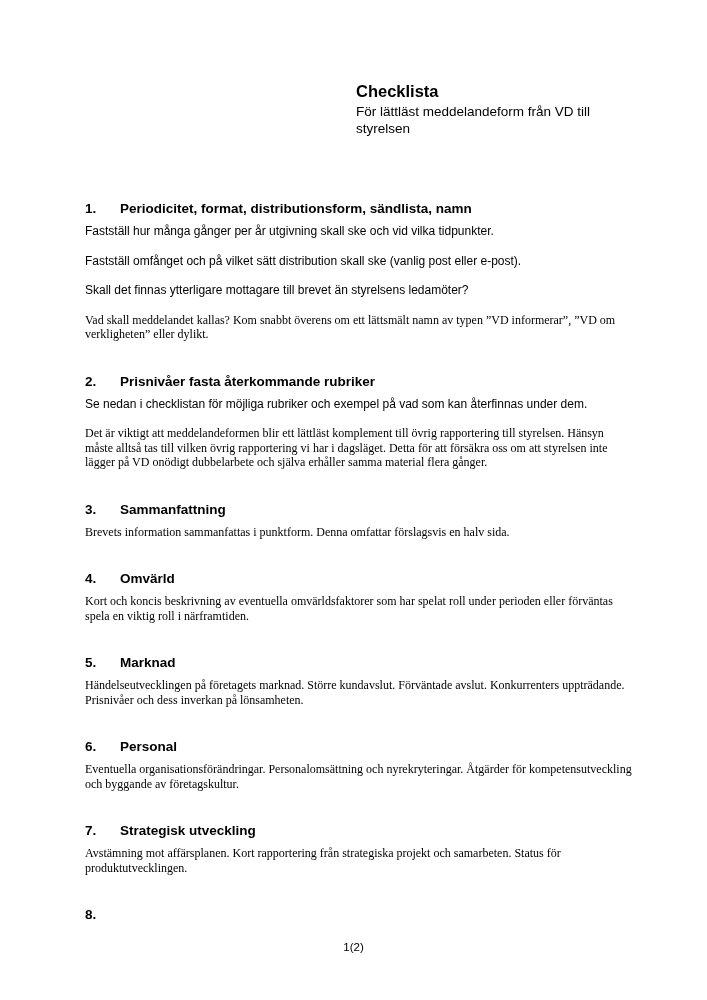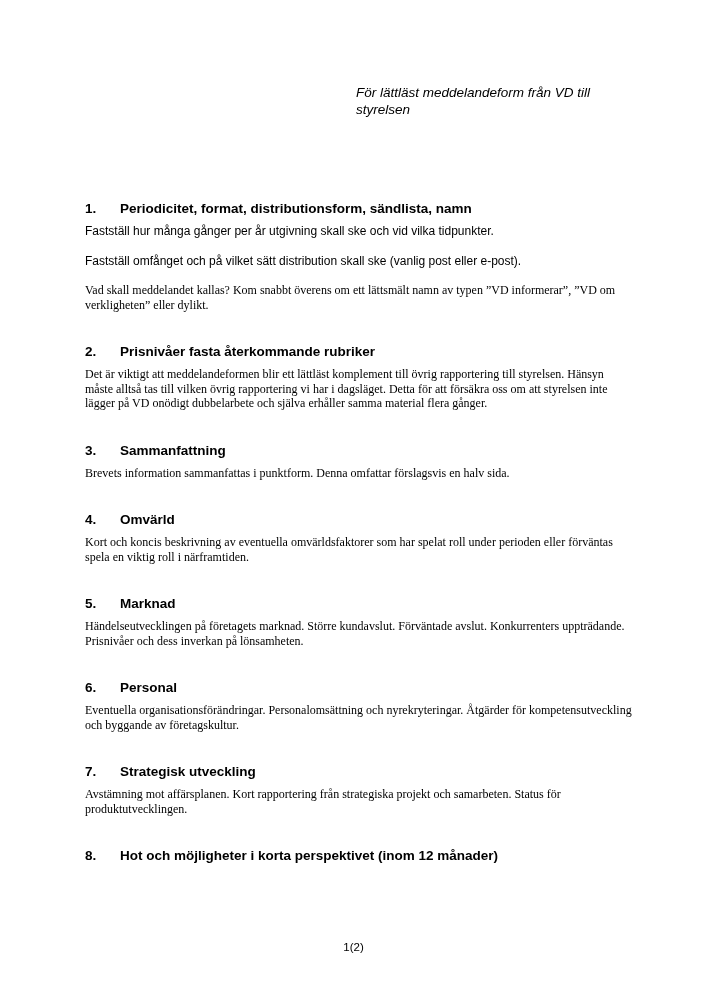--- a/index.html
+++ b/index.html
@@ -25,21 +25,20 @@
   .doc-title {
     font-size: 16.5px;
     font-weight: bold;
     line-height: 19px;
     margin: 0;
   }
   .doc-subtitle {
     font-size: 13.5px;
     line-height: 17px;
     margin: 2px 0 0 0;
-    font-style: italic;
   }
   .content {
     position: absolute;
     left: 85px;
     top: 200px;
     width: 549px;
   }
   .section { margin-top: 31px; }
   .section:first-child { margin-top: 0; }
   .sec-heading {
@@ -67,43 +66,46 @@
     text-align: center;
     font-size: 11.5px;
   }
 </style>
 </head>
 <body>
 
 <div class="page">
 
   <div class="title-block">
+    <h1 class="doc-title">Checklista</h1>
     <p class="doc-subtitle">För lättläst meddelandeform från VD till styrelsen</p>
   </div>
 
   <div class="content">
 
     <div class="section">
       <h2 class="sec-heading">
         <span class="sec-num">1.</span>
         <span class="sec-title">Periodicitet, format, distributionsform, sändlista, namn</span>
       </h2>
       <div class="sec-body">
         <p>Fastställ hur många gånger per år utgivning skall ske och vid vilka tidpunkter.</p>
         <p>Fastställ omfånget och på vilket sätt distribution skall ske (vanlig post eller e-post).</p>
+        <p>Skall det finnas ytterligare mottagare till brevet än styrelsens ledamöter?</p>
         <p>Vad skall meddelandet kallas? Kom snabbt överens om ett lättsmält namn av typen ”VD informerar”, ”VD om verkligheten” eller dylikt.</p>
       </div>
     </div>
 
     <div class="section">
       <h2 class="sec-heading">
         <span class="sec-num">2.</span>
         <span class="sec-title">Prisnivåer fasta återkommande rubriker</span>
       </h2>
       <div class="sec-body">
+        <p>Se nedan i checklistan för möjliga rubriker och exempel på vad som kan återfinnas under dem.</p>
         <p>Det är viktigt att meddelandeformen blir ett lättläst komplement till övrig rapportering till styrelsen. Hänsyn måste alltså tas till vilken övrig rapportering vi har i dagsläget. Detta för att försäkra oss om att styrelsen inte lägger på VD onödigt dubbelarbete och själva erhåller samma material flera gånger.</p>
       </div>
     </div>
 
     <div class="section">
       <h2 class="sec-heading">
         <span class="sec-num">3.</span>
         <span class="sec-title">Sammanfattning</span>
       </h2>
       <div class="sec-body">
@@ -147,21 +149,20 @@
         <span class="sec-title">Strategisk utveckling</span>
       </h2>
       <div class="sec-body">
         <p>Avstämning mot affärsplanen. Kort rapportering från strategiska projekt och samarbeten. Status för produktutvecklingen.</p>
       </div>
     </div>
 
     <div class="section">
       <h2 class="sec-heading">
         <span class="sec-num">8.</span>
-        <span class="sec-title">Hot och möjligheter i korta perspektivet (inom 12 månader)</span>
       </h2>
     </div>
 
   </div>
 
   <div class="page-footer">1(2)</div>
 
 </div>
 
 </body></html>

